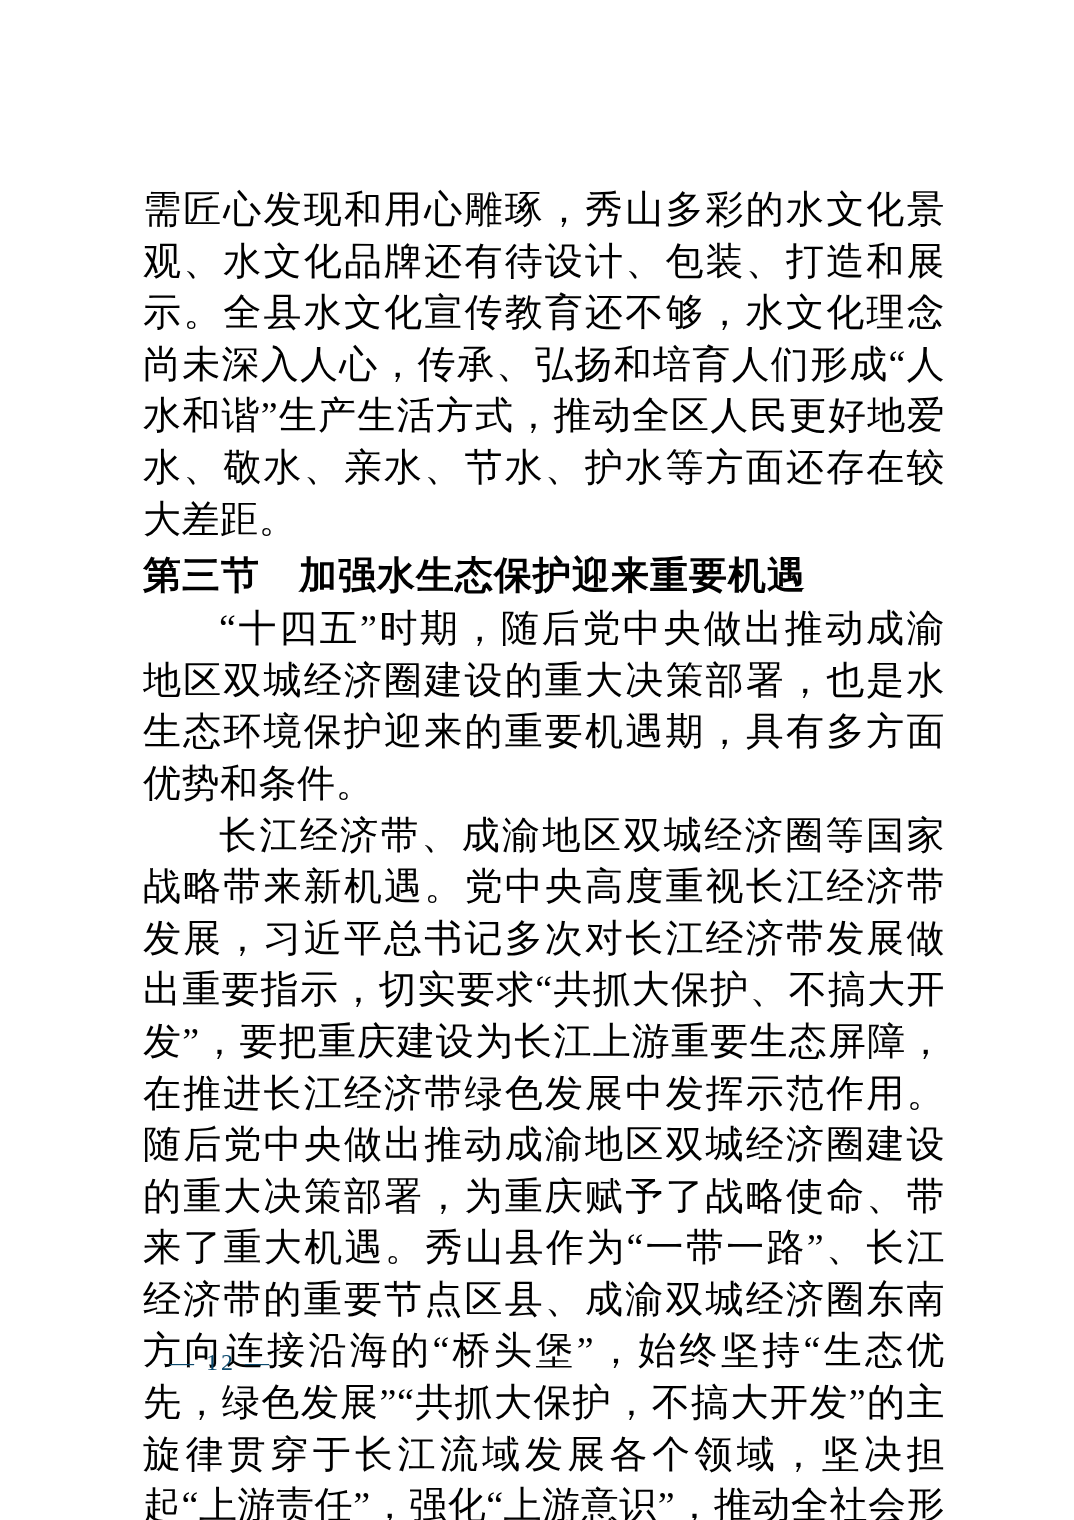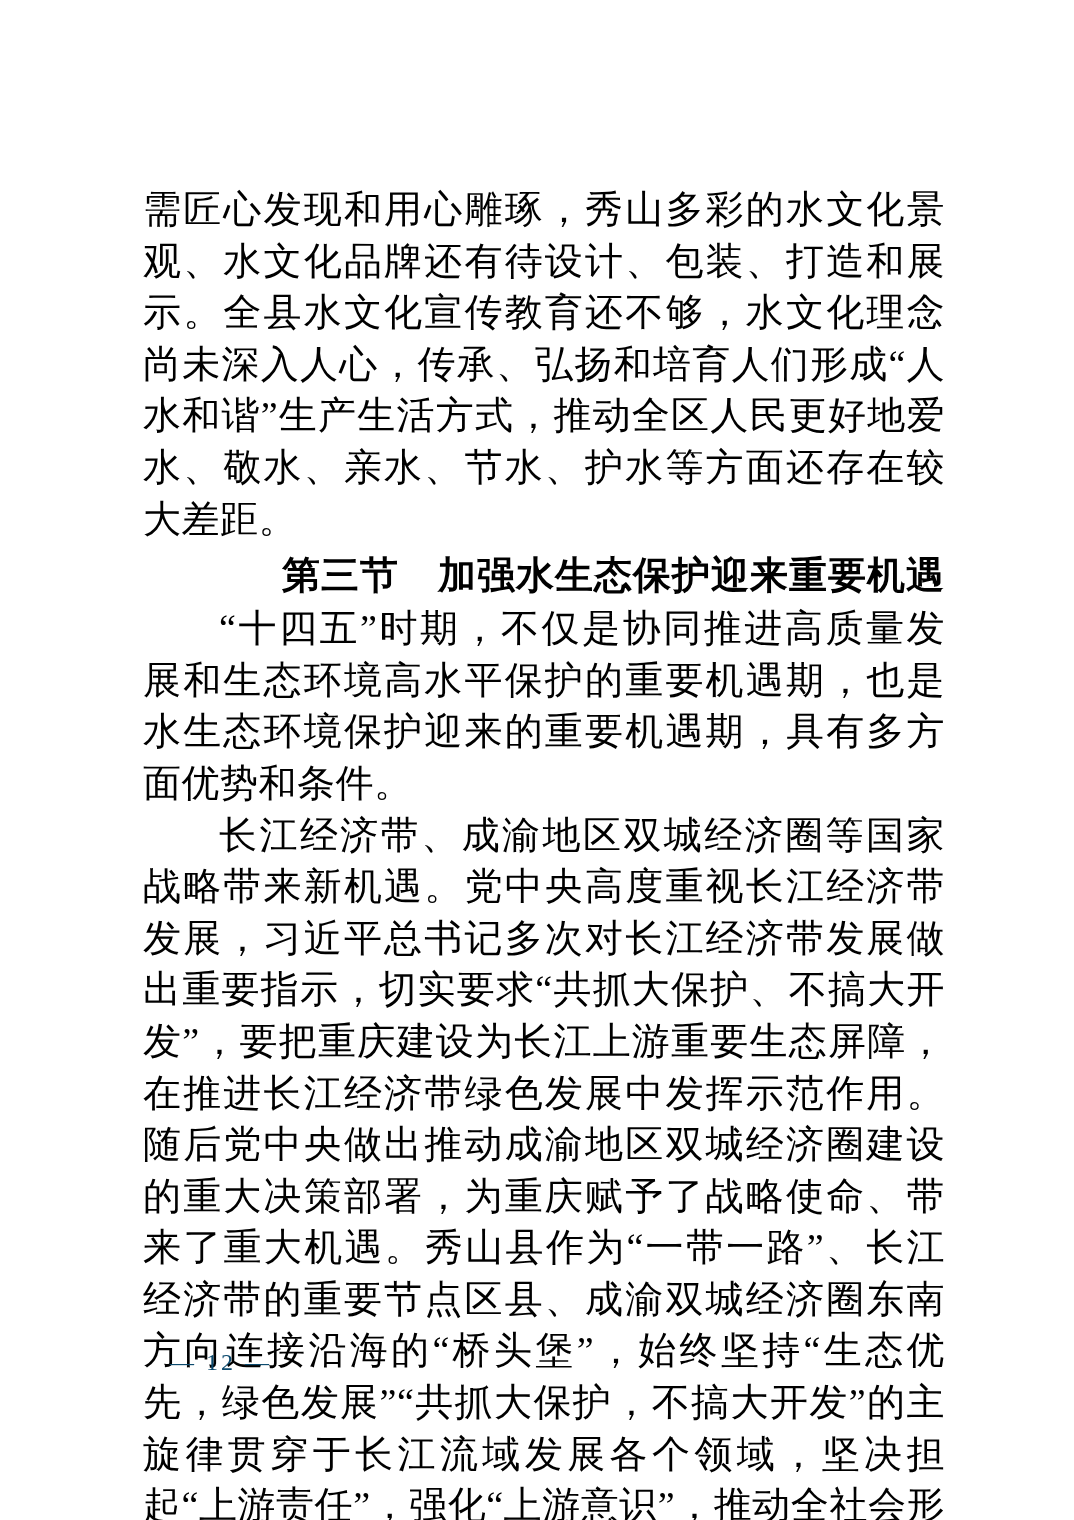--- a/index.html
+++ b/index.html
@@ -36,21 +36,21 @@
   }
   .lead-bold {
     font-weight: normal;
   }
   .heading {
     margin: 4px 0 2px 0;
     font-family: "Liberation Sans", "DejaVu Sans", sans-serif;
     font-weight: bold;
     font-size: 38px;
     line-height: 52px;
-    text-align: right;
+    text-align: left;
     text-indent: 0;
     letter-spacing: 1px;
   }
   .footer {
     position: absolute;
     left: 170px;
     top: 1344px;
     font-size: 24px;
     line-height: 36px;
     letter-spacing: 3px;
@@ -60,20 +60,20 @@
 </head>
 <body>
 
 <div class="page">
   <div class="content">
 
     <p class="para no-indent">需匠心发现和用心雕琢，秀山多彩的水文化景观、水文化品牌还有待设计、包装、打造和展示。全县水文化宣传教育还不够，水文化理念尚未深入人心，传承、弘扬和培育人们形成“人水和谐”生产生活方式，推动全区人民更好地爱水、敬水、亲水、节水、护水等方面还存在较大差距。</p>
 
     <h2 class="heading">第三节　加强水生态保护迎来重要机遇</h2>
 
-    <p class="para">“十四五”时期，不仅是协同推进高质量发展和生态环境高水平保护的重要机遇期，也是水生态环境保护迎来的重要机遇期，具有多方面优势和条件。</p>
+    <p class="para">“十四五”时期，随后党中央做出推动成渝地区双城经济圈建设的重大决策部署，也是水生态环境保护迎来的重要机遇期，具有多方面优势和条件。</p>
 
     <p class="para"><span class="lead-bold">长江经济带、成渝地区双城经济圈等国家战略带来新机遇。</span><span>党中央高度重视长江经济带发展，习近平总书记多次对长江经济带发展做出重要指示，切实要求“共抓大保护、不搞大开发”，要把重庆建设为长江上游重要生态屏障，在推进长江经济带绿色发展中发挥示范作用。随后党中央做出推动成渝地区双城经济圈建设的重大决策部署，为重庆赋予了战略使命、带来了重大机遇。秀山县作为“一带一路”、长江经济带的重要节点区县、成渝双城经济圈东南方向连接沿海的“桥头堡”，始终坚持“生态优先，绿色发展”“共抓大保护，不搞大开发”的主旋律贯穿于长江流域发展各个领域，坚决担起“上游责任”，强化“上游意识”，推动全社会形成共建共享美丽长江新格局，努力在国家战略全局、全市发展大局中贡献秀山智慧、体现秀山作为、展现秀山担当。</span></p>
 
   </div>
 
   <div class="footer">— 12 —</div>
 </div>
 
 </body></html>

